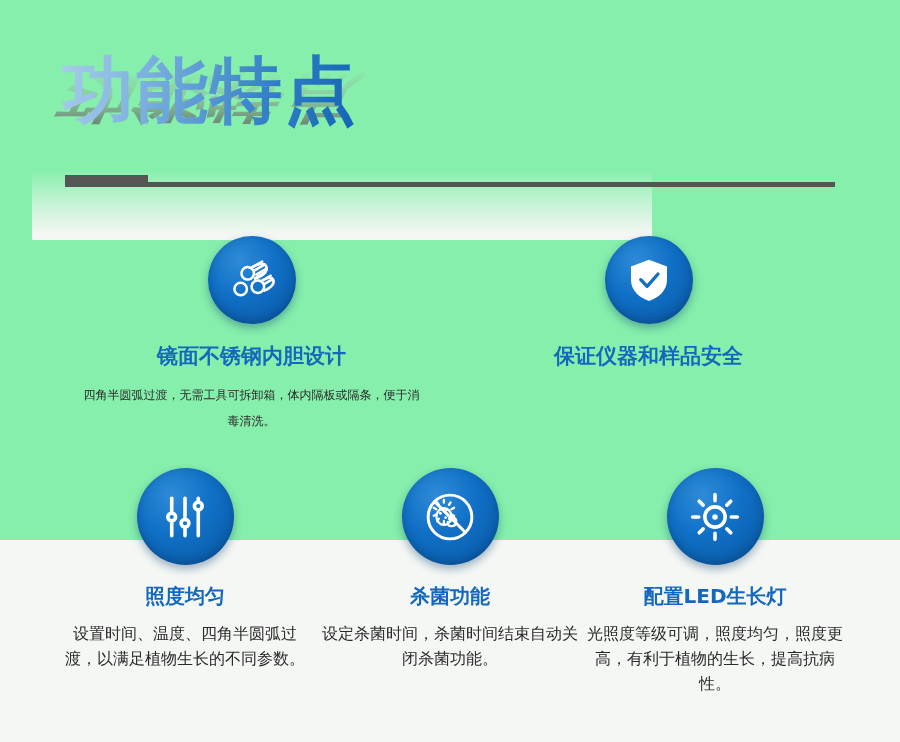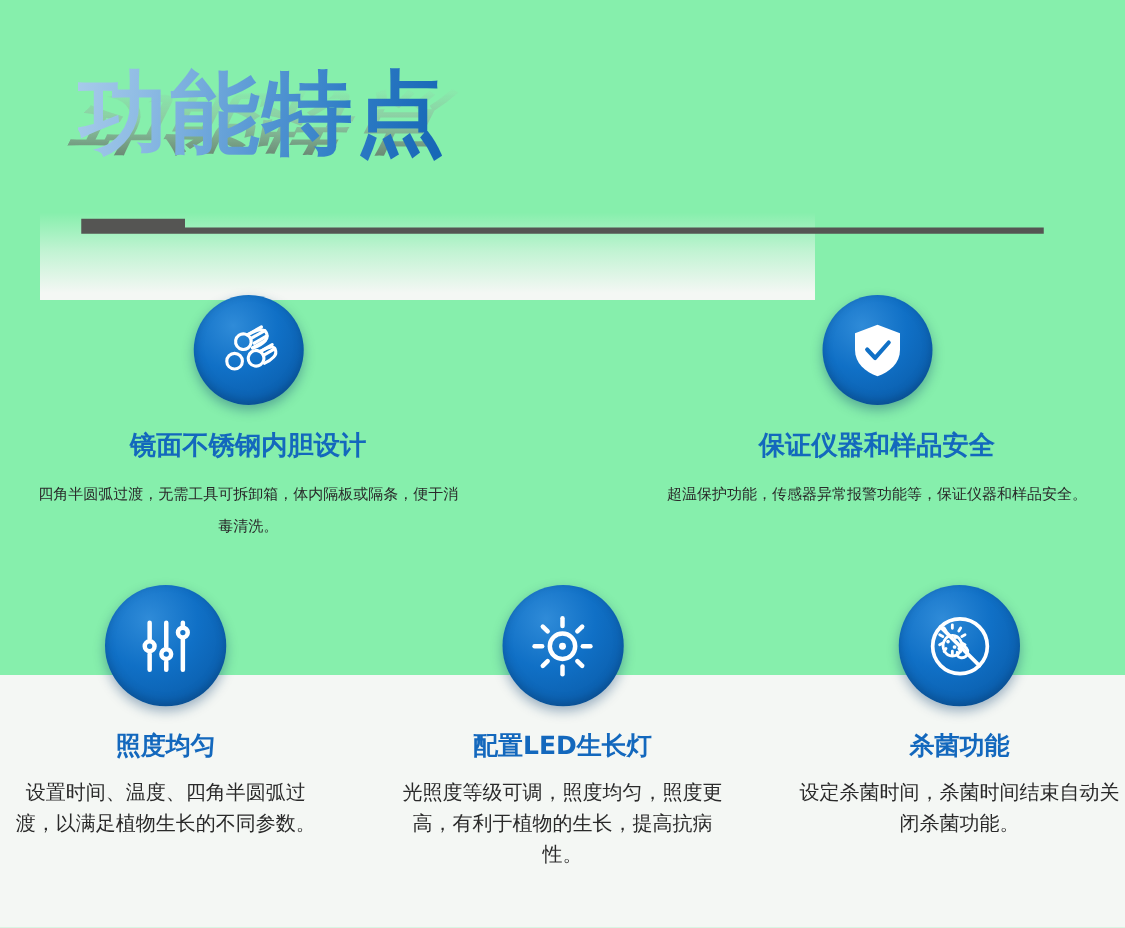--- a/index.html
+++ b/index.html
@@ -43,21 +43,21 @@
     position:absolute; left:-30px; top:120px; width:620px; height:70px;
     background:linear-gradient(to bottom,rgba(244,247,244,0) 0%,rgba(244,247,244,0.55) 45%,rgba(244,247,244,1) 92%);
     pointer-events:none;
   }
 
   .divider { position:absolute; left:65px; top:175px; width:770px; height:12px; }
   .divider-thick { position:absolute; left:0; top:0; width:83px; height:12px; background:#555553; }
   .divider-thin { position:absolute; left:83px; top:7px; width:687px; height:5px; background:#555553; }
 
   
-  .row { position:absolute; width:900px; display:flex; justify-content:space-between; }
+  .row { position:absolute; width:900px; display:flex; justify-content:center; }
   .row-top { top:236px; }
   .row-bottom { top:468px; }
 
   .cell { display:flex; flex-direction:column; align-items:center; }
   .cell-top { width:397px; }
   .cell-bottom { width:265px; }
 
   .icon-circle {
     border-radius:50%;
     background:radial-gradient(circle at 36% 28%, #2f8bd8 0%, #1070c6 42%, #0c62b2 72%, #0a4f96 100%);
@@ -126,21 +126,20 @@
     </div>
 
     <div class="cell cell-top">
       <div class="icon-circle ic-top">
         <svg width="48" height="48" viewBox="0 0 64 64" aria-hidden="true">
           <path d="M32 5 L56 14 V32 C56 46 45 55.5 32 60 C19 55.5 8 46 8 32 V14 Z" fill="#ffffff"></path>
           <path d="M21 31.5 L29.5 40.5 L44 24" fill="none" stroke="#1070c6" stroke-width="4.4" stroke-linecap="round" stroke-linejoin="round"></path>
         </svg>
       </div>
       <div class="feat-title ft-top">保证仪器和样品安全</div>
-      <div class="feat-desc fd-top">超温保护功能，传感器异常报警功能等，保证仪器和样品安全。</div>
     </div>
 
   </div>
 
   <div class="row row-bottom">
 
     <div class="cell cell-bottom">
       <div class="icon-circle ic-bot">
         <svg width="50" height="50" viewBox="0 0 64 64" aria-hidden="true">
           <g stroke="#ffffff" stroke-width="4.6" stroke-linecap="round" fill="none">
@@ -153,20 +152,43 @@
           </g>
           <g fill="none" stroke="#ffffff" stroke-width="4.6">
             <circle cx="15" cy="32" r="5"></circle>
             <circle cx="32" cy="40" r="5"></circle>
             <circle cx="49" cy="18" r="5"></circle>
           </g>
         </svg>
       </div>
       <div class="feat-title ft-bot">照度均匀</div>
       <div class="feat-desc fd-bot">设置时间、温度、四角半圆弧过渡，以满足植物生长的不同参数。</div>
+    </div>
+
+    <div class="cell cell-bottom">
+      <div class="icon-circle ic-bot">
+        <svg width="56" height="56" viewBox="0 0 64 64" aria-hidden="true">
+          <g fill="none" stroke="#ffffff" stroke-width="2.6" stroke-linecap="round" stroke-linejoin="round">
+
+            <path d="M25 22 a8.5 9.5 0 1 0 0.2 0 Z"></path>
+            <path d="M21 26 a1.7 1.7 0 1 0 0.1 0 Z" fill="#ffffff" stroke="none"></path>
+            <path d="M28 22 a1.7 1.7 0 1 0 0.1 0 Z" fill="#ffffff" stroke="none"></path>
+            <path d="M27 31 a1.7 1.7 0 1 0 0.1 0 Z" fill="#ffffff" stroke="none"></path>
+
+            <path d="M25 12.4 v3.2 M17.5 15.3 l1.7 2.8 M32.6 15.3 l-1.7 2.8 M13.4 21.5 l2.9 1.6 M36.6 21.5 l-2.9 1.6 M13.4 30.6 l2.9 -1.6 M36.6 30.6 l-2.9 -1.6 M17.5 36.8 l1.7 -2.8 M32.6 36.8 l-1.7 -2.8 M25 39.7 v-3.2"></path>
+
+            <path d="M33 31 q7 2 6 7 q-1 5 -6 4.5 q-4.5 -0.6 -3.5 -5"></path>
+
+            <circle cx="32" cy="32" r="25" stroke-width="3.4"></circle>
+            <line x1="14.3" y1="14.3" x2="49.7" y2="49.7" stroke-width="3.4"></line>
+          </g>
+        </svg>
+      </div>
+      <div class="feat-title ft-bot">杀菌功能</div>
+      <div class="feat-desc fd-bot fd-bot-wide">设定杀菌时间，杀菌时间结束自动关闭杀菌功能。</div>
     </div>
 
     <div class="cell cell-bottom">
       <div class="icon-circle ic-bot">
         <svg width="52" height="52" viewBox="0 0 64 64" aria-hidden="true">
           <circle cx="32" cy="32" r="12.5" fill="none" stroke="#ffffff" stroke-width="4.4"></circle>
           <circle cx="32" cy="32" r="3.4" fill="#ffffff"></circle>
           <g stroke="#ffffff" stroke-width="4.4" stroke-linecap="round">
             <line x1="32" y1="4.5" x2="32" y2="12"></line>
             <line x1="32" y1="52" x2="32" y2="59.5"></line>
@@ -176,38 +198,15 @@
             <line x1="52" y1="32" x2="59.5" y2="32"></line>
             <line x1="12.6" y1="51.4" x2="17.4" y2="46.6"></line>
             <line x1="46.6" y1="17.4" x2="51.4" y2="12.6"></line>
           </g>
         </svg>
       </div>
       <div class="feat-title ft-bot">配置LED生长灯</div>
       <div class="feat-desc fd-bot fd-bot-wide">光照度等级可调，照度均匀，照度更高，有利于植物的生长，提高抗病性。</div>
     </div>
 
-    <div class="cell cell-bottom">
-      <div class="icon-circle ic-bot">
-        <svg width="56" height="56" viewBox="0 0 64 64" aria-hidden="true">
-          <g fill="none" stroke="#ffffff" stroke-width="2.6" stroke-linecap="round" stroke-linejoin="round">
-
-            <path d="M25 22 a8.5 9.5 0 1 0 0.2 0 Z"></path>
-            <path d="M21 26 a1.7 1.7 0 1 0 0.1 0 Z" fill="#ffffff" stroke="none"></path>
-            <path d="M28 22 a1.7 1.7 0 1 0 0.1 0 Z" fill="#ffffff" stroke="none"></path>
-            <path d="M27 31 a1.7 1.7 0 1 0 0.1 0 Z" fill="#ffffff" stroke="none"></path>
-
-            <path d="M25 12.4 v3.2 M17.5 15.3 l1.7 2.8 M32.6 15.3 l-1.7 2.8 M13.4 21.5 l2.9 1.6 M36.6 21.5 l-2.9 1.6 M13.4 30.6 l2.9 -1.6 M36.6 30.6 l-2.9 -1.6 M17.5 36.8 l1.7 -2.8 M32.6 36.8 l-1.7 -2.8 M25 39.7 v-3.2"></path>
-
-            <path d="M33 31 q7 2 6 7 q-1 5 -6 4.5 q-4.5 -0.6 -3.5 -5"></path>
-
-            <circle cx="32" cy="32" r="25" stroke-width="3.4"></circle>
-            <line x1="14.3" y1="14.3" x2="49.7" y2="49.7" stroke-width="3.4"></line>
-          </g>
-        </svg>
-      </div>
-      <div class="feat-title ft-bot">杀菌功能</div>
-      <div class="feat-desc fd-bot fd-bot-wide">设定杀菌时间，杀菌时间结束自动关闭杀菌功能。</div>
-    </div>
-
   </div>
 
 </div>
 
 </body></html>

